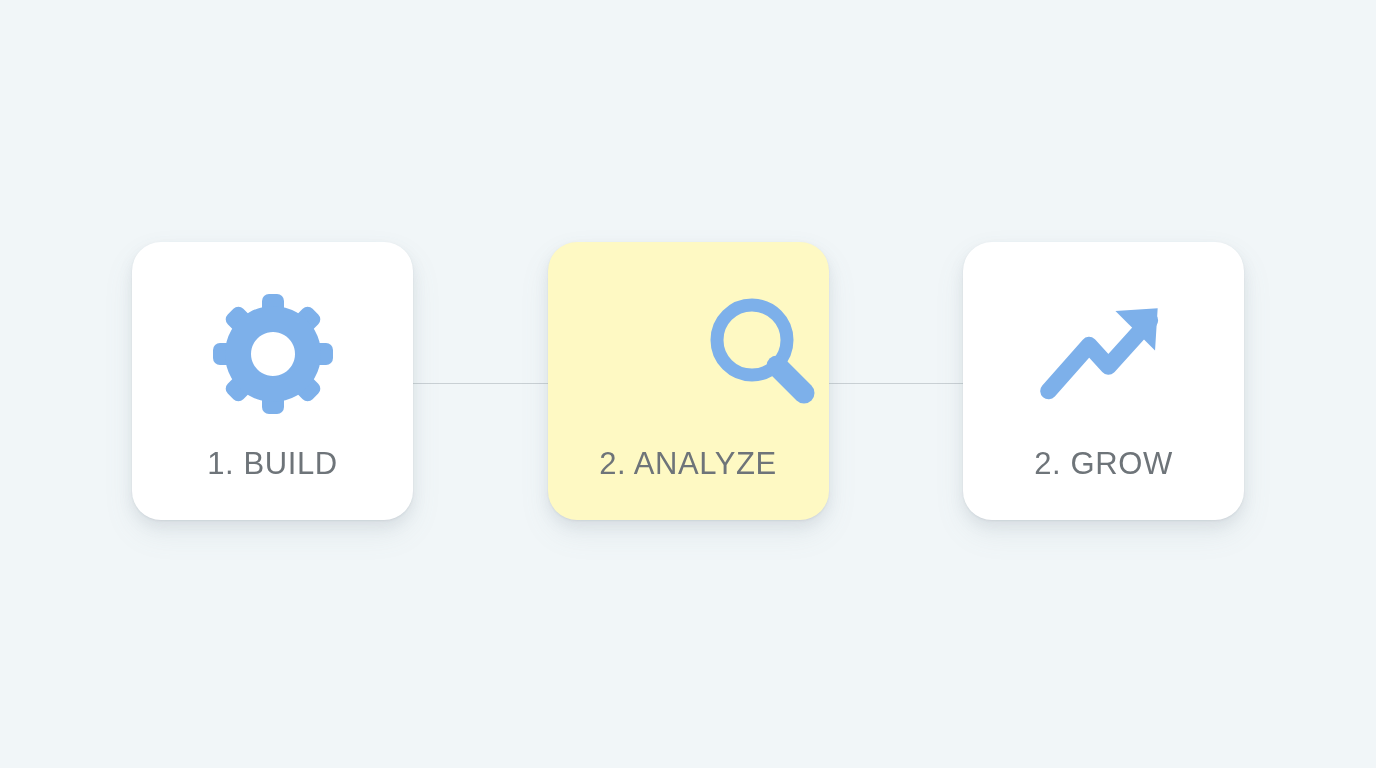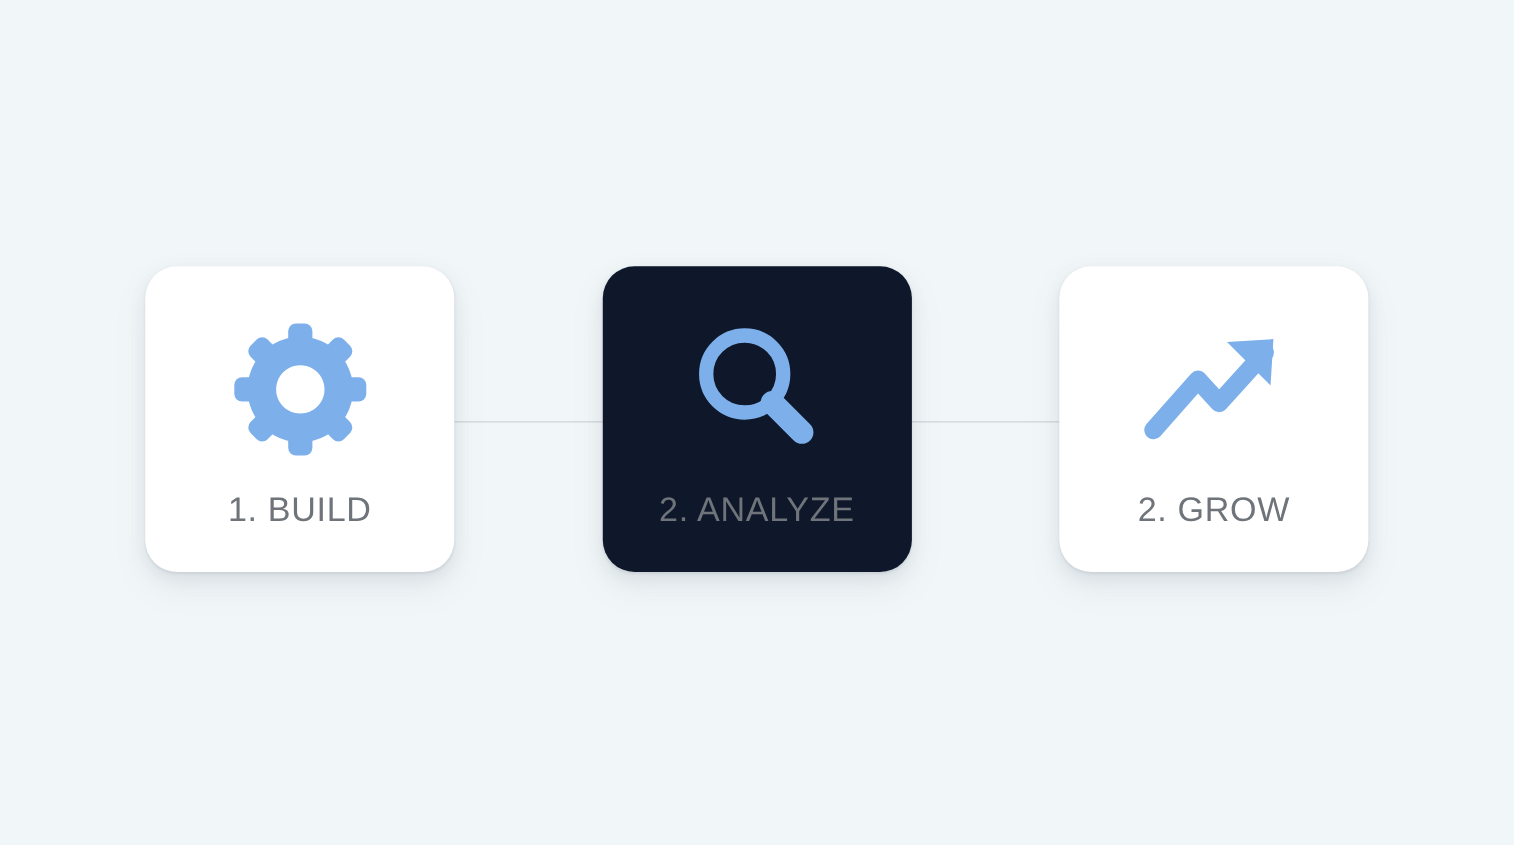--- a/index.html
+++ b/index.html
@@ -111,21 +111,21 @@
               <rect x="6" y="55" width="34" height="22" rx="7" transform="rotate(45 66 66)"></rect>
               <rect x="92" y="55" width="34" height="22" rx="7" transform="rotate(45 66 66)"></rect>
             </g>
             <path d="M66 18 A48 48 0 1 1 65.99 18 Z M66 44 A22 22 0 1 0 66.01 44 Z" fill-rule="evenodd"></path>
           </g>
         </svg>
       </div>
       <div class="step-label" style="color: rgb(110, 116, 121);">1. BUILD</div>
     </div>
 
-    <div class="step-card" style="background: #0f172a;">
+    <div class="step-card" style="background: #fef9c3; align-items: flex-end;">
       <div class="step-icon">
         <svg width="132" height="132" viewBox="0 0 132 132" aria-hidden="true">
           <g stroke="#7db0ea" fill="none" stroke-linecap="round">
             <circle cx="55" cy="52" r="35" stroke-width="13"></circle>
             <line x1="80" y1="78" x2="107" y2="105" stroke-width="21"></line>
           </g>
         </svg>
       </div>
       <div class="step-label" style="color: rgb(110, 116, 121);">2. ANALYZE</div>
     </div>

